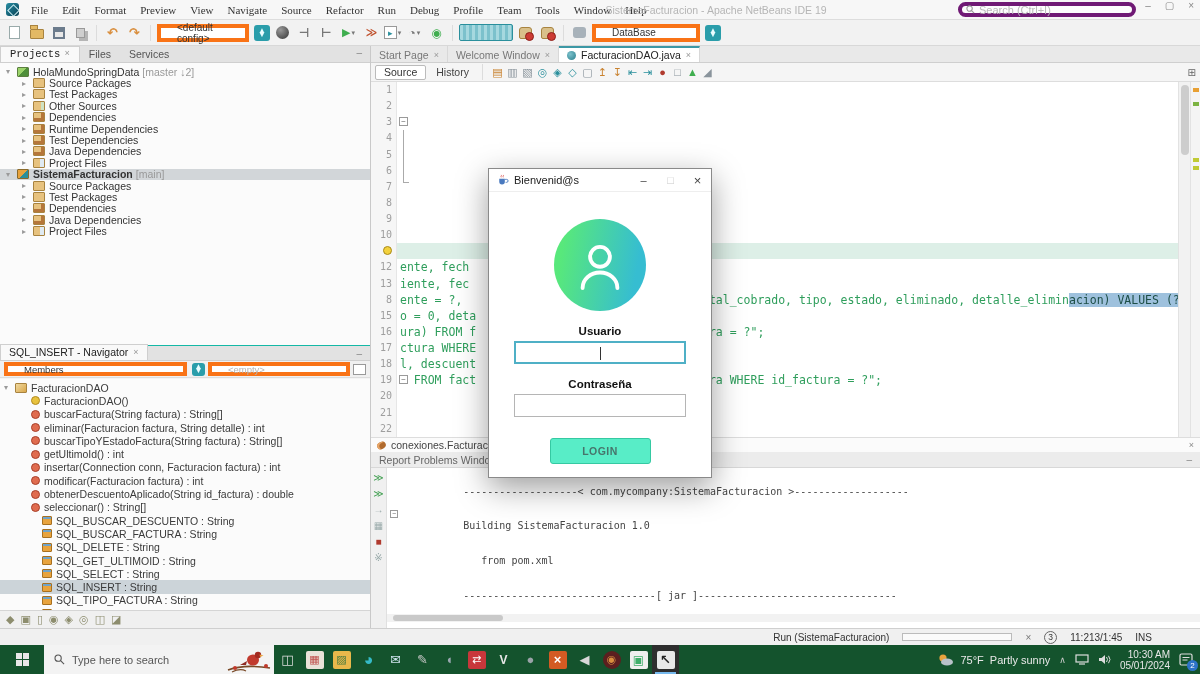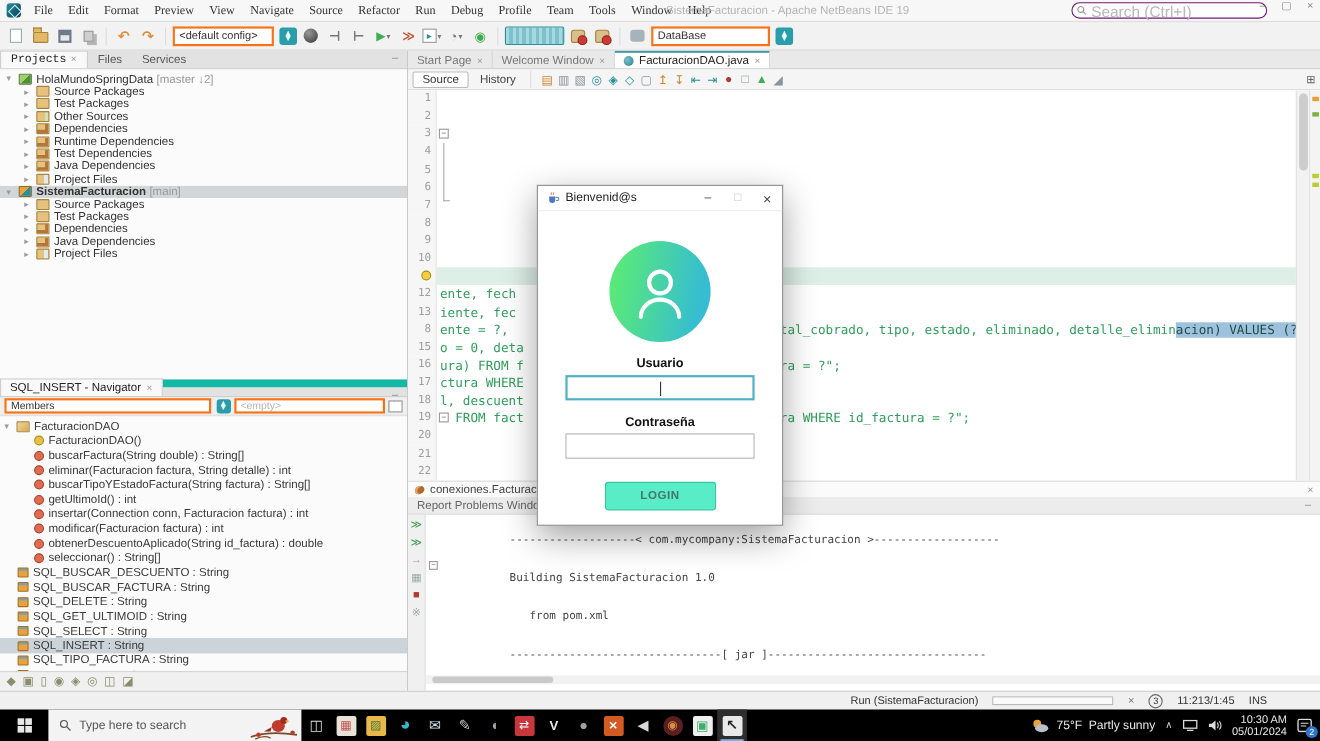--- a/index.html
+++ b/index.html
@@ -8,37 +8,37 @@
 
   
   .titlebar{position:absolute;left:0;top:0;width:1200px;height:20px;background:#f7f7f7;
     border-bottom:1px solid #ddd;display:flex;align-items:center;z-index:5;}
   .nb-logo{width:13px;height:13px;margin:0 5px 0 6px;border-radius:3px;
     background:linear-gradient(135deg,#2a8fa3 0%,#145f74 60%,#0d4354 100%);position:relative;}
   .nb-logo:after{content:"";position:absolute;left:3px;top:3px;width:7px;height:7px;border:1px solid #cfeef4;transform:rotate(45deg);}
   .menus{display:flex;font-size:11px;color:#333;}
   .menus span{padding:2px 7px;cursor:default;font-family:Liberation Serif, serif;}
   .win-title{position:absolute;left:58%;transform:translateX(-50%);font-size:10.5px;color:#b5b5b5;white-space:nowrap;margin-left:20px;}
-  .tb-search{position:absolute;right:48px;top:2px;width:178px;height:15px;background:#fdfdfd;border:1px solid #701a75;
-    border-radius:8px;display:flex;align-items:center;font-size:14px;color:#b9b9b9;padding-left:4px;gap:4px;}
+  .tb-search{position:absolute;right:64px;top:2px;width:178px;height:15px;background:#fdfdfd;border:4px solid #701a75;
+    border-radius:8px;display:flex;align-items:center;font-size:11px;color:#b9b9b9;padding-left:4px;gap:4px;}
   .winctl{position:absolute;right:6px;top:0;display:flex;gap:14px;font-size:10px;color:#888;}
 
   
   .toolbar{position:absolute;left:0;top:20px;width:1200px;height:26px;background:#f2f2f2;border-bottom:1px solid #d8d8d8;
     display:flex;align-items:center;gap:3px;padding-left:5px;z-index:5;}
   .tsep{width:1px;height:16px;background:#dcdcdc;margin:0 3px;}
   .tico{width:19px;height:19px;display:flex;align-items:center;justify-content:center;font-size:12px;position:relative;}
   .ic-newfile{width:11px;height:13px;background:#fff;border:1px solid #9aa;}
   .ic-folder{width:14px;height:10px;background:#e3b964;border:1px solid #a8833f;border-radius:1px;margin-top:3px;}
   .ic-folder:before{content:"";position:absolute;top:2px;left:3px;width:6px;height:3px;background:#e3b964;border:1px solid #a8833f;border-bottom:none;}
   .ic-save{width:12px;height:12px;background:#6b7b8c;position:relative;}
   .ic-save:after{content:"";position:absolute;left:2px;top:5px;width:8px;height:5px;background:#e8e8e8;}
   .ic-copy{width:9px;height:10px;background:#cfcfcf;border:1px solid #999;box-shadow:3px 3px 0 #b5b5b5;}
   .glyph-orange{color:#d98f3f;font-weight:bold;font-size:13px;}
-  .combo{height:18px;background:#fff;border:2px solid #f97316;display:flex;align-items:center;font-size:10px;color:#333;padding:0 4px;text-align:center;}
+  .combo{height:18px;background:#fff;border:4px solid #f97316;display:flex;align-items:center;font-size:10px;color:#333;padding:0 16px;}
   .stepper{width:16px;height:16px;background:#2a9daa;border-radius:3px;color:#eafdff;font-size:8px;display:flex;align-items:center;
     justify-content:center;flex-direction:column;line-height:4px;margin-left:2px;}
   .ic-globe{width:13px;height:13px;border-radius:50%;background:radial-gradient(circle at 35% 30%,#999,#333);}
   .ic-hammer{color:#777;font-weight:bold;transform:rotate(90deg);font-size:12px;}
   .ic-run{color:#3fae4f;font-size:11px;}
   .mini-v{font-size:7px;color:#777;margin-left:1px;}
   .ic-debug{color:#c0522e;font-weight:bold;font-size:11px;letter-spacing:-2px;}
   .ic-boxarrow{width:13px;height:13px;border:1px solid #999;background:#fff;color:#2a8f9c;font-size:9px;display:flex;align-items:center;justify-content:center;}
   .ic-clock{color:#777;font-size:12px;}
   .ic-gear{color:#3fae4f;font-size:12px;}
@@ -69,34 +69,34 @@
   .ico.pkg{background:#e7c27e;border:1px solid #a8833f;}
   .ico.pkg2{background:#e7c27e;border:1px solid #a8833f;box-shadow:inset -3px 0 0 #cfe2c2;}
   .ico.dep{background:#e7c27e;border:1px solid #a8833f;box-shadow:inset -3px -3px 0 #b5763a;}
   .ico.files{background:#e7c27e;border:1px solid #a8833f;box-shadow:inset -4px 0 0 #dfeaf2;}
   .ico.cls-ico{background:linear-gradient(135deg,#f0d9a0,#d9a74a);border:1px solid #a8833f;}
   .ico.ctor{width:9px;height:9px;border-radius:50%;background:#e8c23d;border:1px solid #b08a20;margin-left:1px;}
   .ico.mth{width:9px;height:9px;border-radius:50%;background:#e06c4f;border:1px solid #a8402a;margin-left:1px;}
   .ico.fld{width:10px;height:9px;background:#e8a33d;border:1px solid #a8701f;box-shadow:inset 0 2px 0 #6fa3c9;}
 
   .navigator{position:absolute;top:299px;left:0;right:0;bottom:0;}
-  .navhead{height:16px;background:#e2e2e2;border-top:7px solid #14b8a6;border-bottom:1px solid #cfcfcf;display:flex;align-items:flex-end;font-size:10.5px;position:relative;}
+  .navhead{height:16px;background:#e2e2e2;border-top:1px solid #14b8a6;border-bottom:1px solid #cfcfcf;display:flex;align-items:flex-end;font-size:10.5px;position:relative;}
   .navtab{background:#f9f9f9;border:1px solid #cfcfcf;border-bottom:none;padding:1px 8px 2px;color:#222;display:flex;gap:5px;align-items:center;}
   .navmin{position:absolute;right:8px;top:2px;color:#888;font-size:10px;}
   .navfilter{height:17px;background:#f0f0f0;display:flex;align-items:center;padding:0 4px;gap:3px;border-bottom:1px solid #ddd;}
   .navfilter .combo{flex:1;height:14px;font-size:9.5px;}
   .navfilter .combo.dim{color:#b5b5b5;}
   .navfilter .stepper{width:13px;height:13px;}
   .gridico{width:13px;height:11px;border:1px solid #999;background:linear-gradient(#fff 0 0) padding-box,
     repeating-linear-gradient(90deg,#999 0 1px,#fff 1px 4px);}
   .navtree{position:absolute;top:34px;left:0;right:0;bottom:18px;background:#fbfbfb;overflow:hidden;padding-top:2px;}
   .nrow{height:13.3px;display:flex;align-items:center;font-size:10.5px;color:#3a3a3a;white-space:nowrap;}
   .nrow.d0{padding-left:4px;}
   .nrow.d1{padding-left:30px;}
-  .nrow.d2{padding-left:16px;}
+  .nrow.d2{padding-left:42px;}
   .nrow.selected{background:#ccd4d9;}
   .nrow .arr{width:11px;color:#9a9a9a;font-size:8px;}
   .navstrip{position:absolute;bottom:0;left:0;right:0;height:18px;border-top:1px solid #d5d5d5;background:#f0f0f0;
     display:flex;align-items:center;gap:6px;padding-left:6px;font-size:11px;}
   .navstrip span{color:#8d8d6e;}
 
   
   .edcol{position:absolute;left:371px;top:46px;width:829px;height:582px;}
   .etabs{height:17px;background:#e9e9e9;border-bottom:1px solid #cfcfcf;display:flex;align-items:stretch;font-size:10.5px;color:#777;position:relative;}
   .etab{padding:1px 8px 0;display:flex;align-items:center;gap:5px;border-right:1px solid #d8d8d8;}
@@ -154,21 +154,21 @@
   .hthumb{position:absolute;left:6px;top:1px;width:110px;height:6px;background:#c9c9c9;border-radius:3px;}
 
   
   .statusbar{position:absolute;left:0;top:628px;width:1200px;height:17px;background:#f0f0f0;border-top:1px solid #cfcfcf;
     display:flex;align-items:center;justify-content:flex-end;gap:13px;padding-right:48px;font-size:10px;color:#333;}
   .progress{width:110px;height:8px;border:1px solid #bbb;background:#fafafa;}
   .sb-x{color:#777;}
   .notif{width:13px;height:13px;border:1px solid #666;border-radius:50%;font-size:8.5px;display:flex;align-items:center;justify-content:center;color:#333;}
 
   
-  .taskbar{position:absolute;left:0;top:645px;width:1200px;height:29px;background:#000000;display:flex;align-items:stretch;color:#e8e8e8;}
+  .taskbar{position:absolute;left:0;top:645px;width:1200px;height:29px;background:#14532d;display:flex;align-items:stretch;color:#e8e8e8;}
   .startbtn{width:44px;display:flex;align-items:center;justify-content:center;}
   .winlogo{display:grid;grid-template-columns:6px 6px;grid-template-rows:6px 6px;gap:1px;}
   .winlogo i{background:#e8e8e8;}
   .tsearch{width:230px;background:#f3f3f3;color:#555;display:flex;align-items:center;gap:7px;padding-left:10px;font-size:11px;position:relative;}
   .birdart{position:absolute;right:2px;bottom:0;}
   .tapps{display:flex;align-items:stretch;}
   .tapp{width:27px;display:flex;align-items:center;justify-content:center;position:relative;}
   .tapp .ag{width:18px;height:18px;display:flex;align-items:center;justify-content:center;font-size:13px;border-radius:2px;}
   .a-tv .ag{color:#dcdcdc;}
   .a-kit .ag{background:#e9e2d8;color:#c0504d;font-size:11px;}
@@ -463,21 +463,21 @@
 
         <div class="nrow d1">
 
           <span class="ico ctor"></span>
           <span>FacturacionDAO()</span>
         </div>
 
         <div class="nrow d1">
 
           <span class="ico mth"></span>
-          <span>buscarFactura(String double) : String[]</span>
+          <span>buscarFactura(String factura) : String[]</span>
         </div>
 
         <div class="nrow d1">
 
           <span class="ico mth"></span>
           <span>eliminar(Facturacion factura, String detalle) : int</span>
         </div>
 
         <div class="nrow d1">
 

